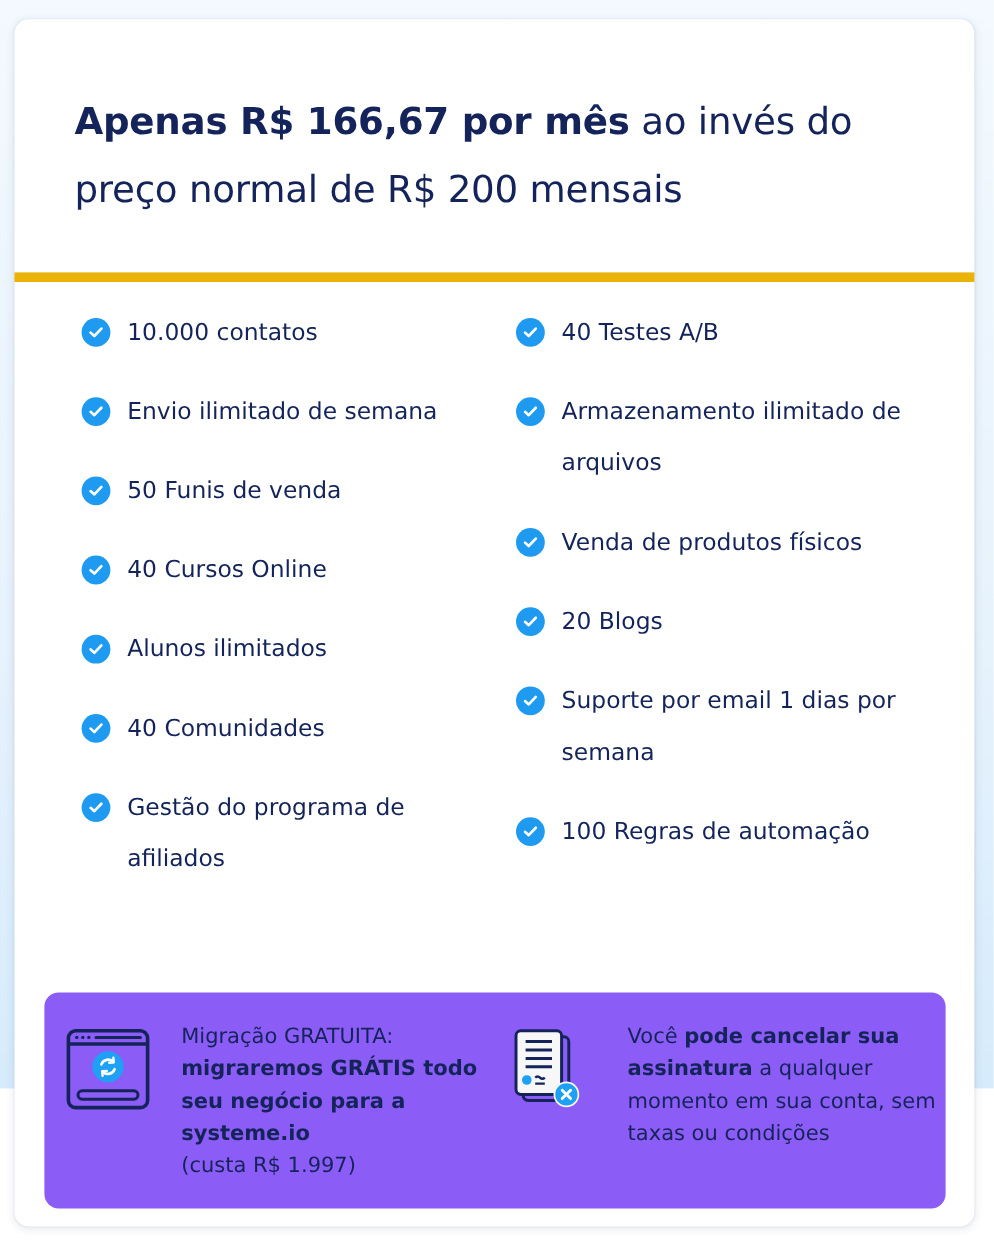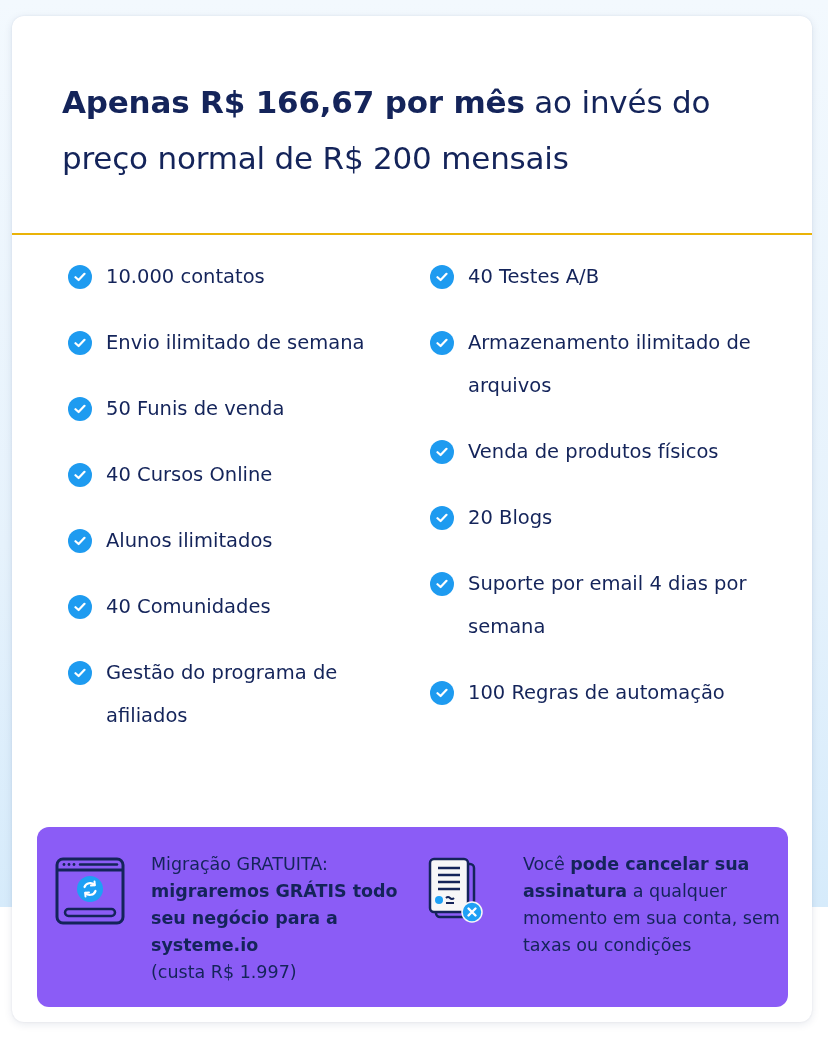--- a/index.html
+++ b/index.html
@@ -14,21 +14,21 @@
       background: linear-gradient(180deg, #f3f9fe 0%, #e6f2fc 60%, #d6ebfb 100%);
     }
     .card {
       position: absolute; left: 12px; top: 16px; width: 800px; height: 1006px;
       background: #ffffff; border-radius: 12px;
       box-shadow: 0 2px 8px rgba(20, 40, 90, 0.10), 0 0 2px rgba(20,40,90,0.08);
     }
     .card-header {
       height: 219px; box-sizing: border-box;
       padding: 58px 50px 0 50px;
-      border-bottom: 2px solid #eab308;
+      border-bottom: 8px solid #eab308;
     }
     .title {
       margin: 0; font-size: 31px; line-height: 56px; font-weight: normal;
       color: #14245a; letter-spacing: -0.2px;
     }
     .title b { font-weight: bold; }
     .features {
       position: relative; padding: 17px; height: 590px;
     }
     .col {
@@ -167,21 +167,21 @@
             </svg>
           </span>
         <span class="feature-text">20 Blogs</span>
       </li>
       <li class="feature">
         <span class="check">
             <svg width="12" height="10" viewBox="0 0 12 10">
               <path d="M1.5 5.2 L4.6 8 L10.5 1.8" fill="none" stroke="#fff" stroke-width="2.2" stroke-linecap="round" stroke-linejoin="round"></path>
             </svg>
           </span>
-        <span class="feature-text">Suporte por email 4 dias por semana</span>
+        <span class="feature-text">Suporte por email 1 dias por semana</span>
       </li>
       <li class="feature">
         <span class="check">
             <svg width="12" height="10" viewBox="0 0 12 10">
               <path d="M1.5 5.2 L4.6 8 L10.5 1.8" fill="none" stroke="#fff" stroke-width="2.2" stroke-linecap="round" stroke-linejoin="round"></path>
             </svg>
           </span>
         <span class="feature-text">100 Regras de automação</span>
       </li>
     </ul>

